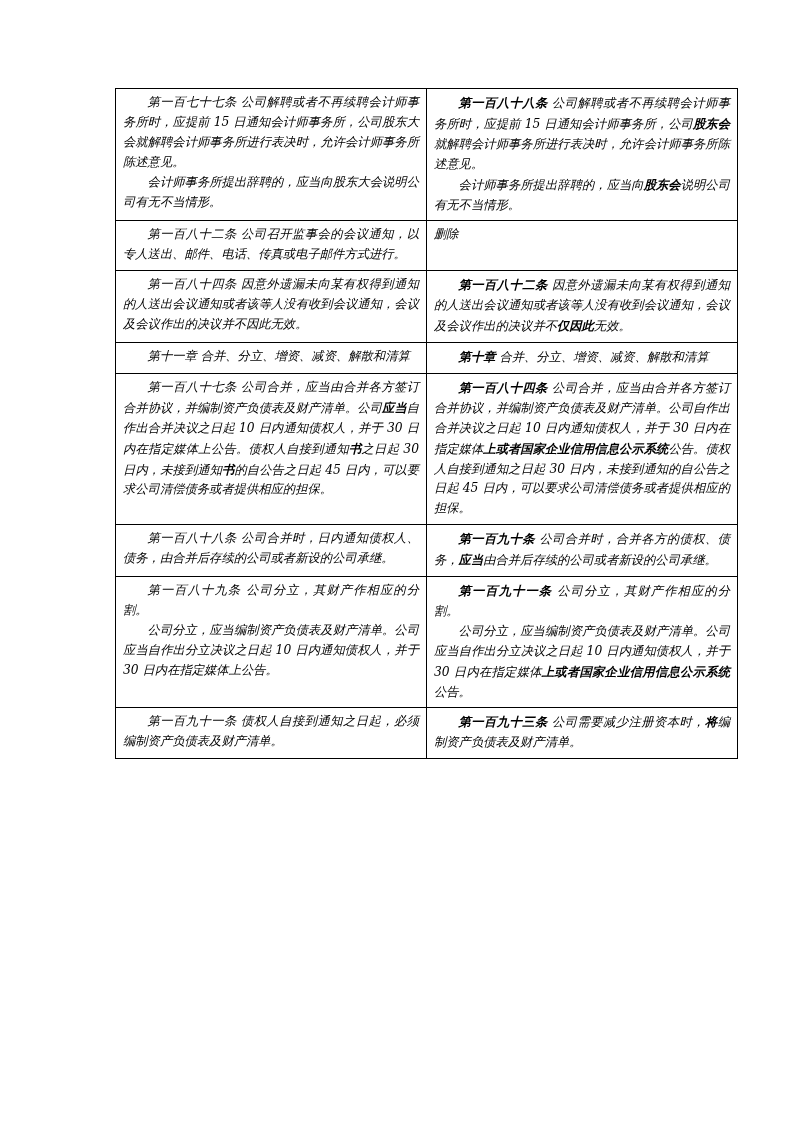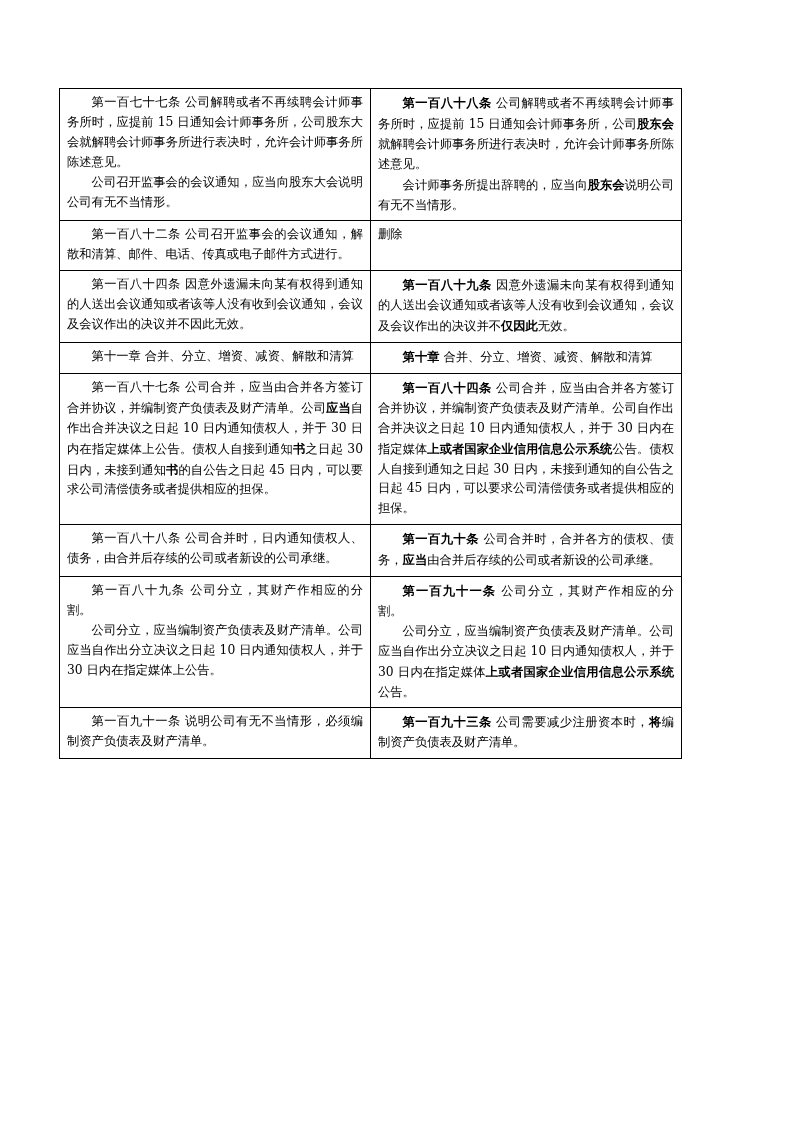--- a/index.html
+++ b/index.html
@@ -11,21 +11,22 @@
     width: 794px;
     height: 1122px;
     font-family: "DejaVu Serif", "Liberation Serif", serif;
     color: #000000;
   }
   .page {
     position: relative;
     width: 794px;
     height: 918px;
     box-sizing: border-box;
-    padding: 88px 90px 0 59px;
+    padding: 88px 90px 0 115px;
+    font-style: italic;
   }
   table.doc-table {
     width: 592px;
     border-collapse: collapse;
     table-layout: fixed;
   }
   table.doc-table td {
     border: 1px solid #000000;
     vertical-align: top;
     padding: 4px 7px 5px 7px;
@@ -45,41 +46,41 @@
 </style>
 </head>
 <body>
 
 <div class="page">
   <table class="doc-table">
     <tbody id="tbody">
         <tr>
           <td class="col-left">
             <p class="">第一百七十七条  公司解聘或者不再续聘会计师事务所时，应提前 15 日通知会计师事务所，公司股东大会就解聘会计师事务所进行表决时，允许会计师事务所陈述意见。</p>
-            <p class="">公司召开监事会的会议通知，应当向股东大会说明公司有无不当情形。</p>
+            <p class="">会计师事务所提出辞聘的，应当向股东大会说明公司有无不当情形。</p>
           </td>
           <td class="col-right">
             <p class=""><b>第一百八十八条</b>  公司解聘或者不再续聘会计师事务所时，应提前 15 日通知会计师事务所，公司<b>股东会</b>就解聘会计师事务所进行表决时，允许会计师事务所陈述意见。</p>
             <p class="">会计师事务所提出辞聘的，应当向<b>股东会</b>说明公司有无不当情形。</p>
           </td>
         </tr>
         <tr>
           <td class="col-left">
-            <p class="">第一百八十二条  公司召开监事会的会议通知，解散和清算、邮件、电话、传真或电子邮件方式进行。</p>
+            <p class="">第一百八十二条  公司召开监事会的会议通知，以专人送出、邮件、电话、传真或电子邮件方式进行。</p>
           </td>
           <td class="col-right">
             <p class="noindent">删除</p>
           </td>
         </tr>
         <tr>
           <td class="col-left">
             <p class="">第一百八十四条  因意外遗漏未向某有权得到通知的人送出会议通知或者该等人没有收到会议通知，会议及会议作出的决议并不因此无效。</p>
           </td>
           <td class="col-right">
-            <p class=""><b>第一百八十九条</b>  因意外遗漏未向某有权得到通知的人送出会议通知或者该等人没有收到会议通知，会议及会议作出的决议并不<b>仅因此</b>无效。</p>
+            <p class=""><b>第一百八十二条</b>  因意外遗漏未向某有权得到通知的人送出会议通知或者该等人没有收到会议通知，会议及会议作出的决议并不<b>仅因此</b>无效。</p>
           </td>
         </tr>
         <tr>
           <td class="col-left">
             <p class="">第十一章   合并、分立、增资、减资、解散和清算</p>
           </td>
           <td class="col-right">
             <p class=""><b>第十章</b>   合并、分立、增资、减资、解散和清算</p>
           </td>
         </tr>
@@ -104,21 +105,21 @@
             <p class="">第一百八十九条  公司分立，其财产作相应的分割。</p>
             <p class="">公司分立，应当编制资产负债表及财产清单。公司应当自作出分立决议之日起 10 日内通知债权人，并于 30 日内在指定媒体上公告。</p>
           </td>
           <td class="col-right">
             <p class=""><b>第一百九十一条</b>  公司分立，其财产作相应的分割。</p>
             <p class="">公司分立，应当编制资产负债表及财产清单。公司应当自作出分立决议之日起 10 日内通知债权人，并于 30 日内在指定媒体<b>上或者国家企业信用信息公示系统</b>公告。</p>
           </td>
         </tr>
         <tr>
           <td class="col-left">
-            <p class="">第一百九十一条  说明公司有无不当情形，必须编制资产负债表及财产清单。</p>
+            <p class="">第一百九十一条  债权人自接到通知之日起，必须编制资产负债表及财产清单。</p>
           </td>
           <td class="col-right">
             <p class=""><b>第一百九十三条</b>  公司需要减少注册资本时，<b>将</b>编制资产负债表及财产清单。</p>
           </td>
         </tr>
       </tbody>
   </table>
 </div>
 
 </body></html>

